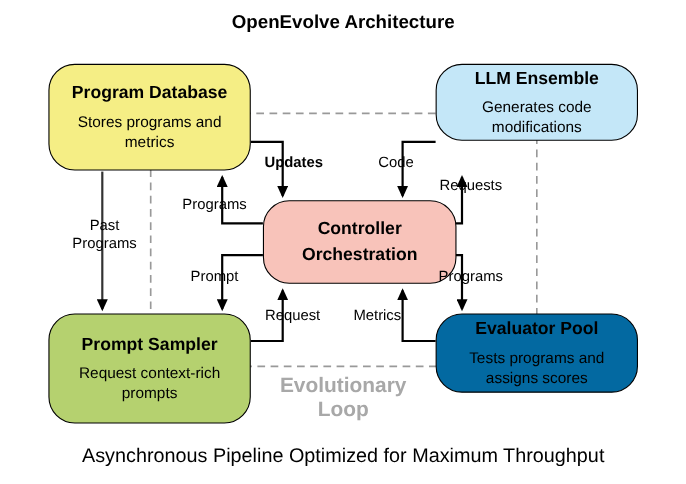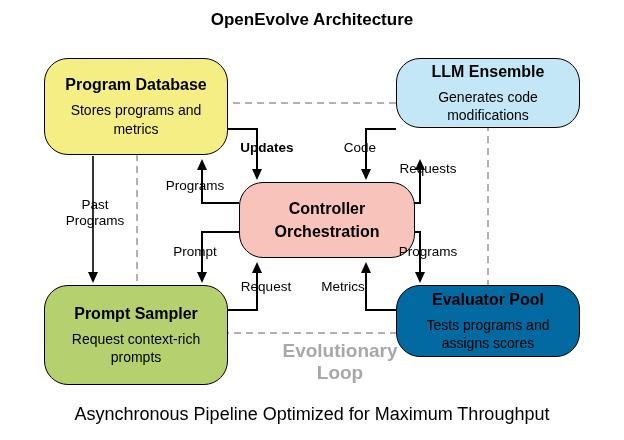--- a/index.html
+++ b/index.html
@@ -21,21 +21,21 @@
   .node-title{font-size:16px;font-weight:bold;color:#000;line-height:1.2;}
   .node-desc{font-size:14px;color:#000;line-height:1.3;margin-top:7px;max-width:152px;text-align:center;}
   .ctrl-title{font-size:16px;font-weight:bold;color:#000;line-height:1.45;}
   .edge-label{
     position:absolute;transform:translate(-50%,-50%);font-size:13.5px;color:#000;
     white-space:nowrap;text-align:center;line-height:1.1;
   }
   .edge-label.two-line{white-space:normal;line-height:1.15;}
   .loop-label{
     position:absolute;transform:translate(-50%,-50%);text-align:center;
-    font-size:19px;font-weight:bold;color:#A8A8A8;line-height:1.15;margin-left:28px;
+    font-size:19px;font-weight:bold;color:#A8A8A8;line-height:1.15;
   }
   .caption{
     position:absolute;left:0;top:404px;width:624px;text-align:center;
     font-size:18px;color:#000;
   }
 </style>
 </head>
 <body>
 
 <div class="stage">

